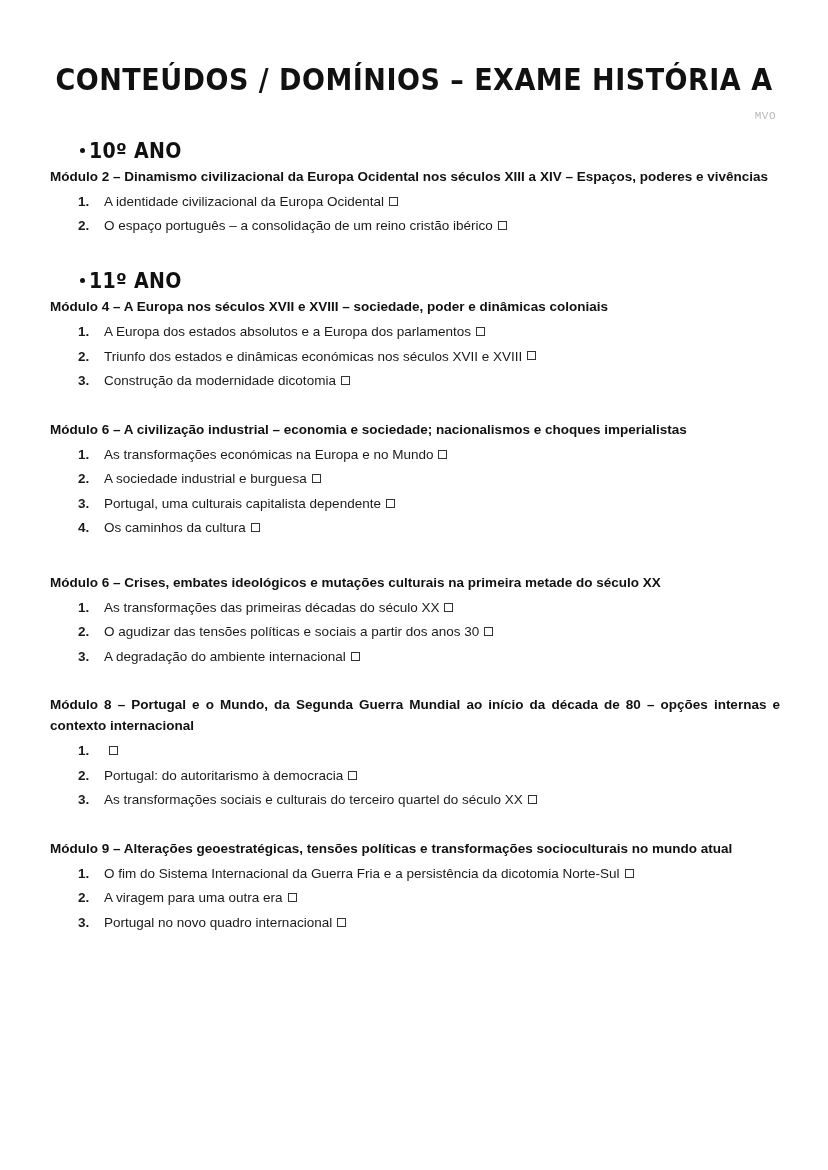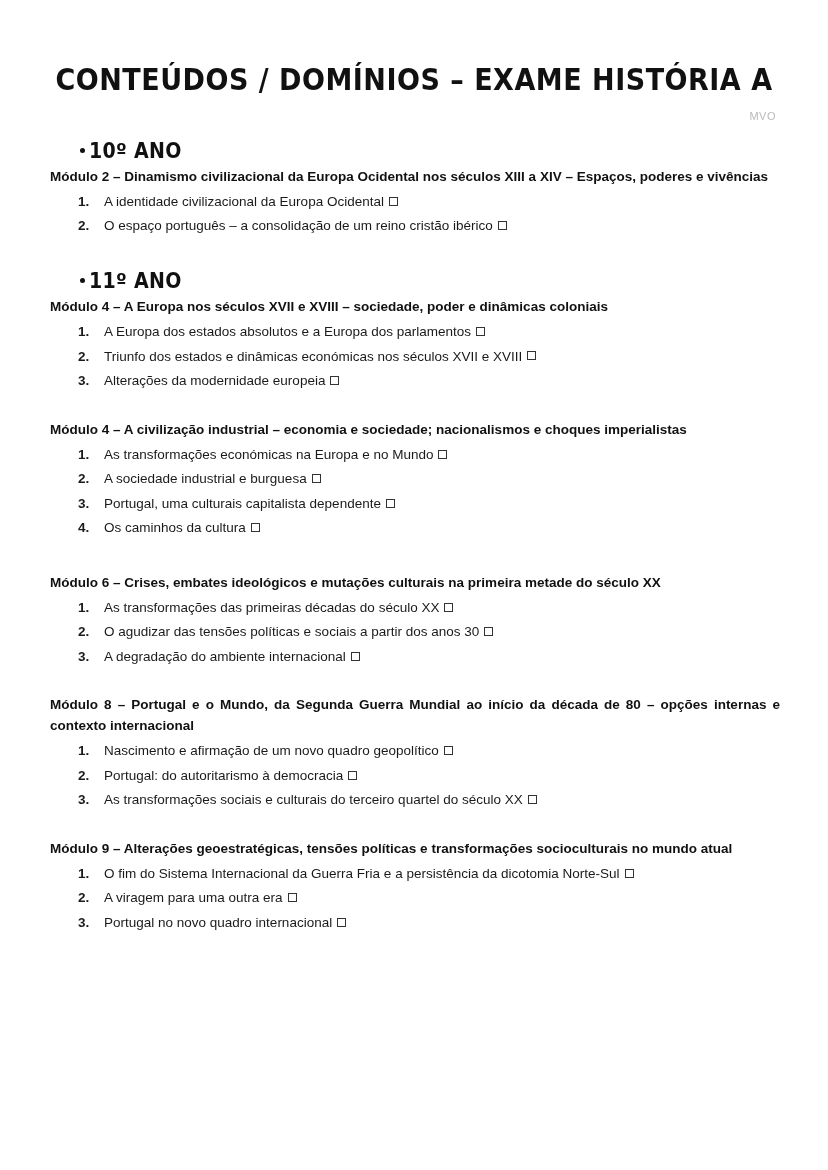--- a/index.html
+++ b/index.html
@@ -22,21 +22,21 @@
     height: 1170px;
     padding: 0;
   }
   .watermark {
     position: absolute;
     top: 48px;
     right: 52px;
     font-size: 11px;
     letter-spacing: 0.5px;
     color: #b9b9b9;
-    font-family: Liberation Sans, sans-serif;
+    font-family: Liberation Mono, monospace;
   }
   .doc-title {
     text-align: center;
     margin: 62px 0 0 0;
     font-family: "DejaVu Sans", sans-serif;
     font-weight: bold;
     font-size: 27px;
     letter-spacing: 0.5px;
     color: #111;
     transform: scaleY(1.12);
@@ -162,27 +162,27 @@
               <li class="item">
                 <span class="item-num">1.</span>
                 <span class="item-text"><span>A Europa dos estados absolutos e a Europa dos parlamentos</span><span class="checkbox"></span></span>
               </li>
               <li class="item">
                 <span class="item-num">2.</span>
                 <span class="item-text"><span>Triunfo dos estados e dinâmicas económicas nos séculos XVII e XVIII</span><span class="checkbox"></span></span>
               </li>
               <li class="item">
                 <span class="item-num">3.</span>
-                <span class="item-text"><span>Alterações da modernidade europeia</span><span class="checkbox"></span></span>
+                <span class="item-text"><span>Construção da modernidade dicotomia</span><span class="checkbox"></span></span>
               </li>
             </ul>
           </div>
           <div class="gap-md"></div>
           <div class="module">
-            <p class="module-title">Módulo 4 – A civilização industrial – economia e sociedade; nacionalismos e choques imperialistas</p>
+            <p class="module-title">Módulo 6 – A civilização industrial – economia e sociedade; nacionalismos e choques imperialistas</p>
             <ul class="items">
               <li class="item">
                 <span class="item-num">1.</span>
                 <span class="item-text"><span>As transformações económicas na Europa e no Mundo</span><span class="checkbox"></span></span>
               </li>
               <li class="item">
                 <span class="item-num">2.</span>
                 <span class="item-text"><span>A sociedade industrial e burguesa</span><span class="checkbox"></span></span>
               </li>
               <li class="item">
@@ -214,21 +214,21 @@
                 <span class="item-text"><span>A degradação do ambiente internacional</span><span class="checkbox"></span></span>
               </li>
             </ul>
           </div>
           <div class="gap-md"></div>
           <div class="module">
             <p class="module-title">Módulo 8 – Portugal e o Mundo, da Segunda Guerra Mundial ao início da década de 80 – opções internas e contexto internacional</p>
             <ul class="items">
               <li class="item">
                 <span class="item-num">1.</span>
-                <span class="item-text"><span>Nascimento e afirmação de um novo quadro geopolítico</span><span class="checkbox"></span></span>
+                <span class="item-text"><span class="checkbox"></span></span>
               </li>
               <li class="item">
                 <span class="item-num">2.</span>
                 <span class="item-text"><span>Portugal: do autoritarismo à democracia</span><span class="checkbox"></span></span>
               </li>
               <li class="item">
                 <span class="item-num">3.</span>
                 <span class="item-text"><span>As transformações sociais e culturais do terceiro quartel do século XX</span><span class="checkbox"></span></span>
               </li>
             </ul>

